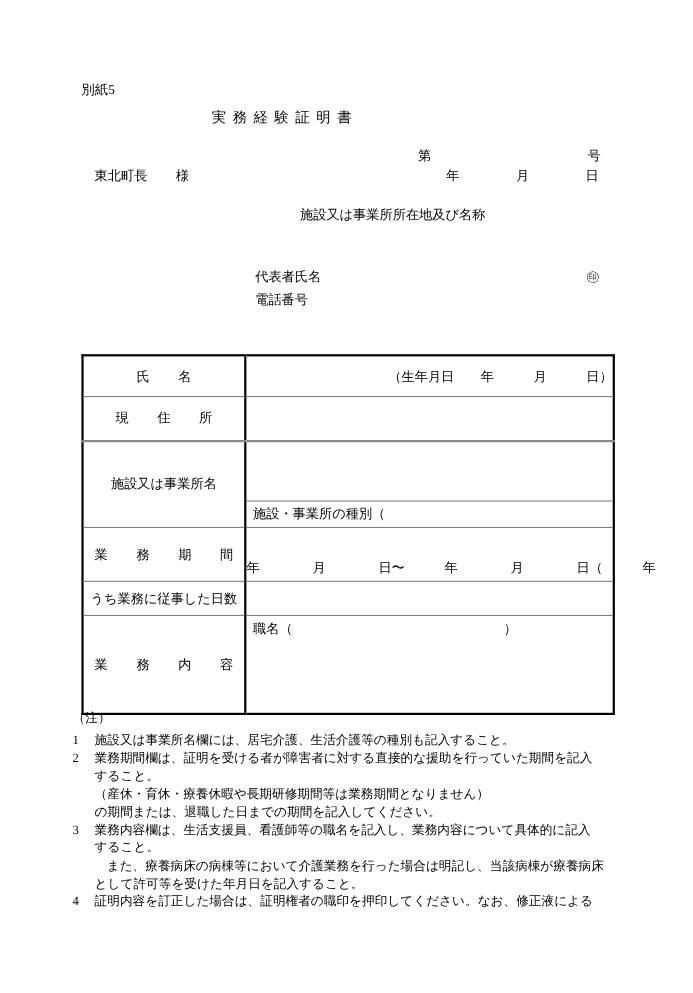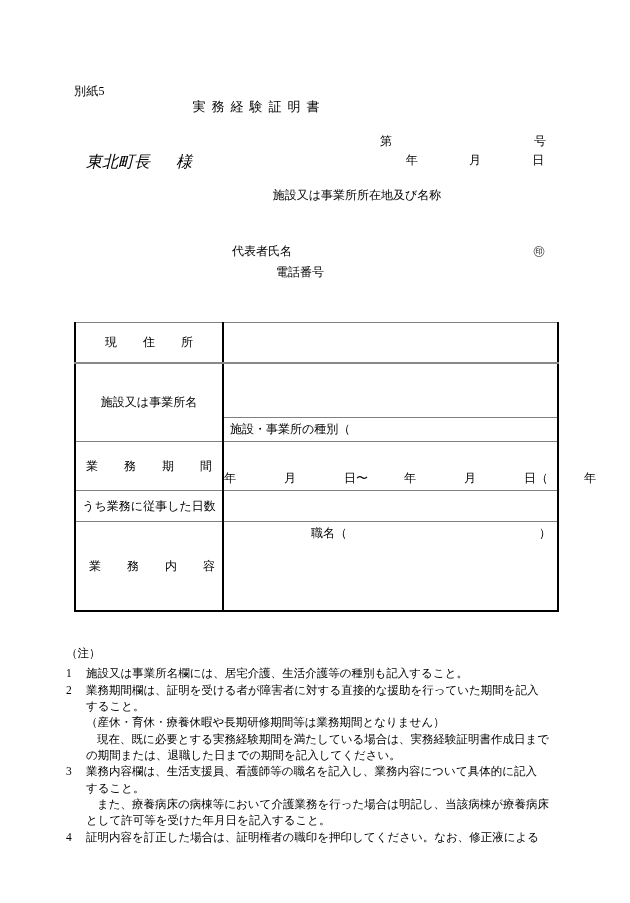--- a/index.html
+++ b/index.html
@@ -16,21 +16,21 @@
     width: 630px;
     height: 903px;
     background: #ffffff;
     overflow: hidden;
   }
 
   
   .doc-no {
     position: absolute;
     left: 74px;
-    top: 83px;
+    top: 73px;
     font-size: 12px;
     letter-spacing: 0.2px;
   }
   .doc-title {
     position: absolute;
     left: 0;
     top: 98px;
     width: 512px;
     text-align: center;
     font-size: 13px;
@@ -56,22 +56,21 @@
     width: 190px;
     font-size: 12px;
     display: flex;
   }
   .issue-date span { flex: 1; text-align: center; }
 
   .addressee {
     position: absolute;
     left: 86px;
     top: 152px;
-    font-size: 16px;
-    font-style: italic;
+    font-size: 12px;
   }
   .addressee .sama { padding-left: 26px; }
 
   .facility-line {
     position: absolute;
     left: 0;
     top: 187px;
     width: 630px;
     text-align: center;
     font-size: 12px;
@@ -88,21 +87,20 @@
     position: absolute;
     left: 533px;
     top: 243px;
     font-size: 12px;
   }
   .tel {
     position: absolute;
     left: 232px;
     top: 264px;
     font-size: 12px;
-    margin-left: 44px;
   }
 
   .certify {
     position: absolute;
     left: 86px;
     top: 300px;
     font-size: 12px;
   }
 
   
@@ -116,21 +114,21 @@
     font-size: 12px;
   }
   .form-table td {
     border: 1px solid #808080;
     padding: 0;
     vertical-align: middle;
   }
   .form-table .outer-l { border-left: 2px solid #000; }
   .form-table .outer-r { border-right: 2px solid #000; }
   .form-table .outer-t { border-top: 2px solid #000; }
-  .form-table .outer-b { border-bottom: 2px solid #000; text-align: right; }
+  .form-table .outer-b { border-bottom: 2px solid #000; }
   .form-table .mid-div { border-left: 2px solid #000; }
   .form-table .thick-b { border-bottom: 2px solid #888; }
 
   .lbl {
     width: 146px;
     text-align: center;
   }
   .lbl .spaced { letter-spacing: 7px; text-indent: 7px; display: inline-block; }
 
   .cell-pad { padding: 0 6px; }
@@ -199,20 +197,26 @@
 
   <div class="facility-line">施設又は事業所所在地及び名称</div>
 
   <div class="rep-name">代表者氏名</div>
   <div class="seal">㊞</div>
   <div class="tel">電話番号</div>
 
 
   <table class="form-table">
     <tbody>
+        <tr>
+      <td class="lbl outer-l outer-t" style="height:36px;">
+        <span class="spaced">氏　名</span>
+      </td>
+      <td class="mid-div outer-r outer-t dob">（生年月日　　年　　　月　　　日）</td>
+    </tr>
 
     <tr>
       <td class="lbl outer-l thick-b" style="height:39px;">
         <span class="spaced">現　住　所</span>
       </td>
       <td class="mid-div outer-r thick-b cell-pad"></td>
     </tr>
 
     <tr>
       <td class="lbl outer-l" style="height:77px;">
@@ -263,21 +267,20 @@
       <span class="num">1</span>
       <span class="txt">施設又は事業所名欄には、居宅介護、生活介護等の種別も記入すること。</span>
     </div>
 
     <div class="note-item">
       <span class="num">2</span>
       <span class="txt">業務期間欄は、証明を受ける者が障害者に対する直接的な援助を行っていた期間を記入</span>
     </div>
     <div class="note-sub">すること。</div>
     <div class="note-sub">（産休・育休・療養休暇や長期研修期間等は業務期間となりません）</div>
-    <div class="note-sub2">現在、既に必要とする実務経験期間を満たしている場合は、実務経験証明書作成日まで</div>
     <div class="note-sub">の期間または、退職した日までの期間を記入してください。</div>
 
     <div class="note-item">
       <span class="num">3</span>
       <span class="txt">業務内容欄は、生活支援員、看護師等の職名を記入し、業務内容について具体的に記入</span>
     </div>
     <div class="note-sub">すること。</div>
     <div class="note-sub2">また、療養病床の病棟等において介護業務を行った場合は明記し、当該病棟が療養病床</div>
     <div class="note-sub">として許可等を受けた年月日を記入すること。</div>
 

